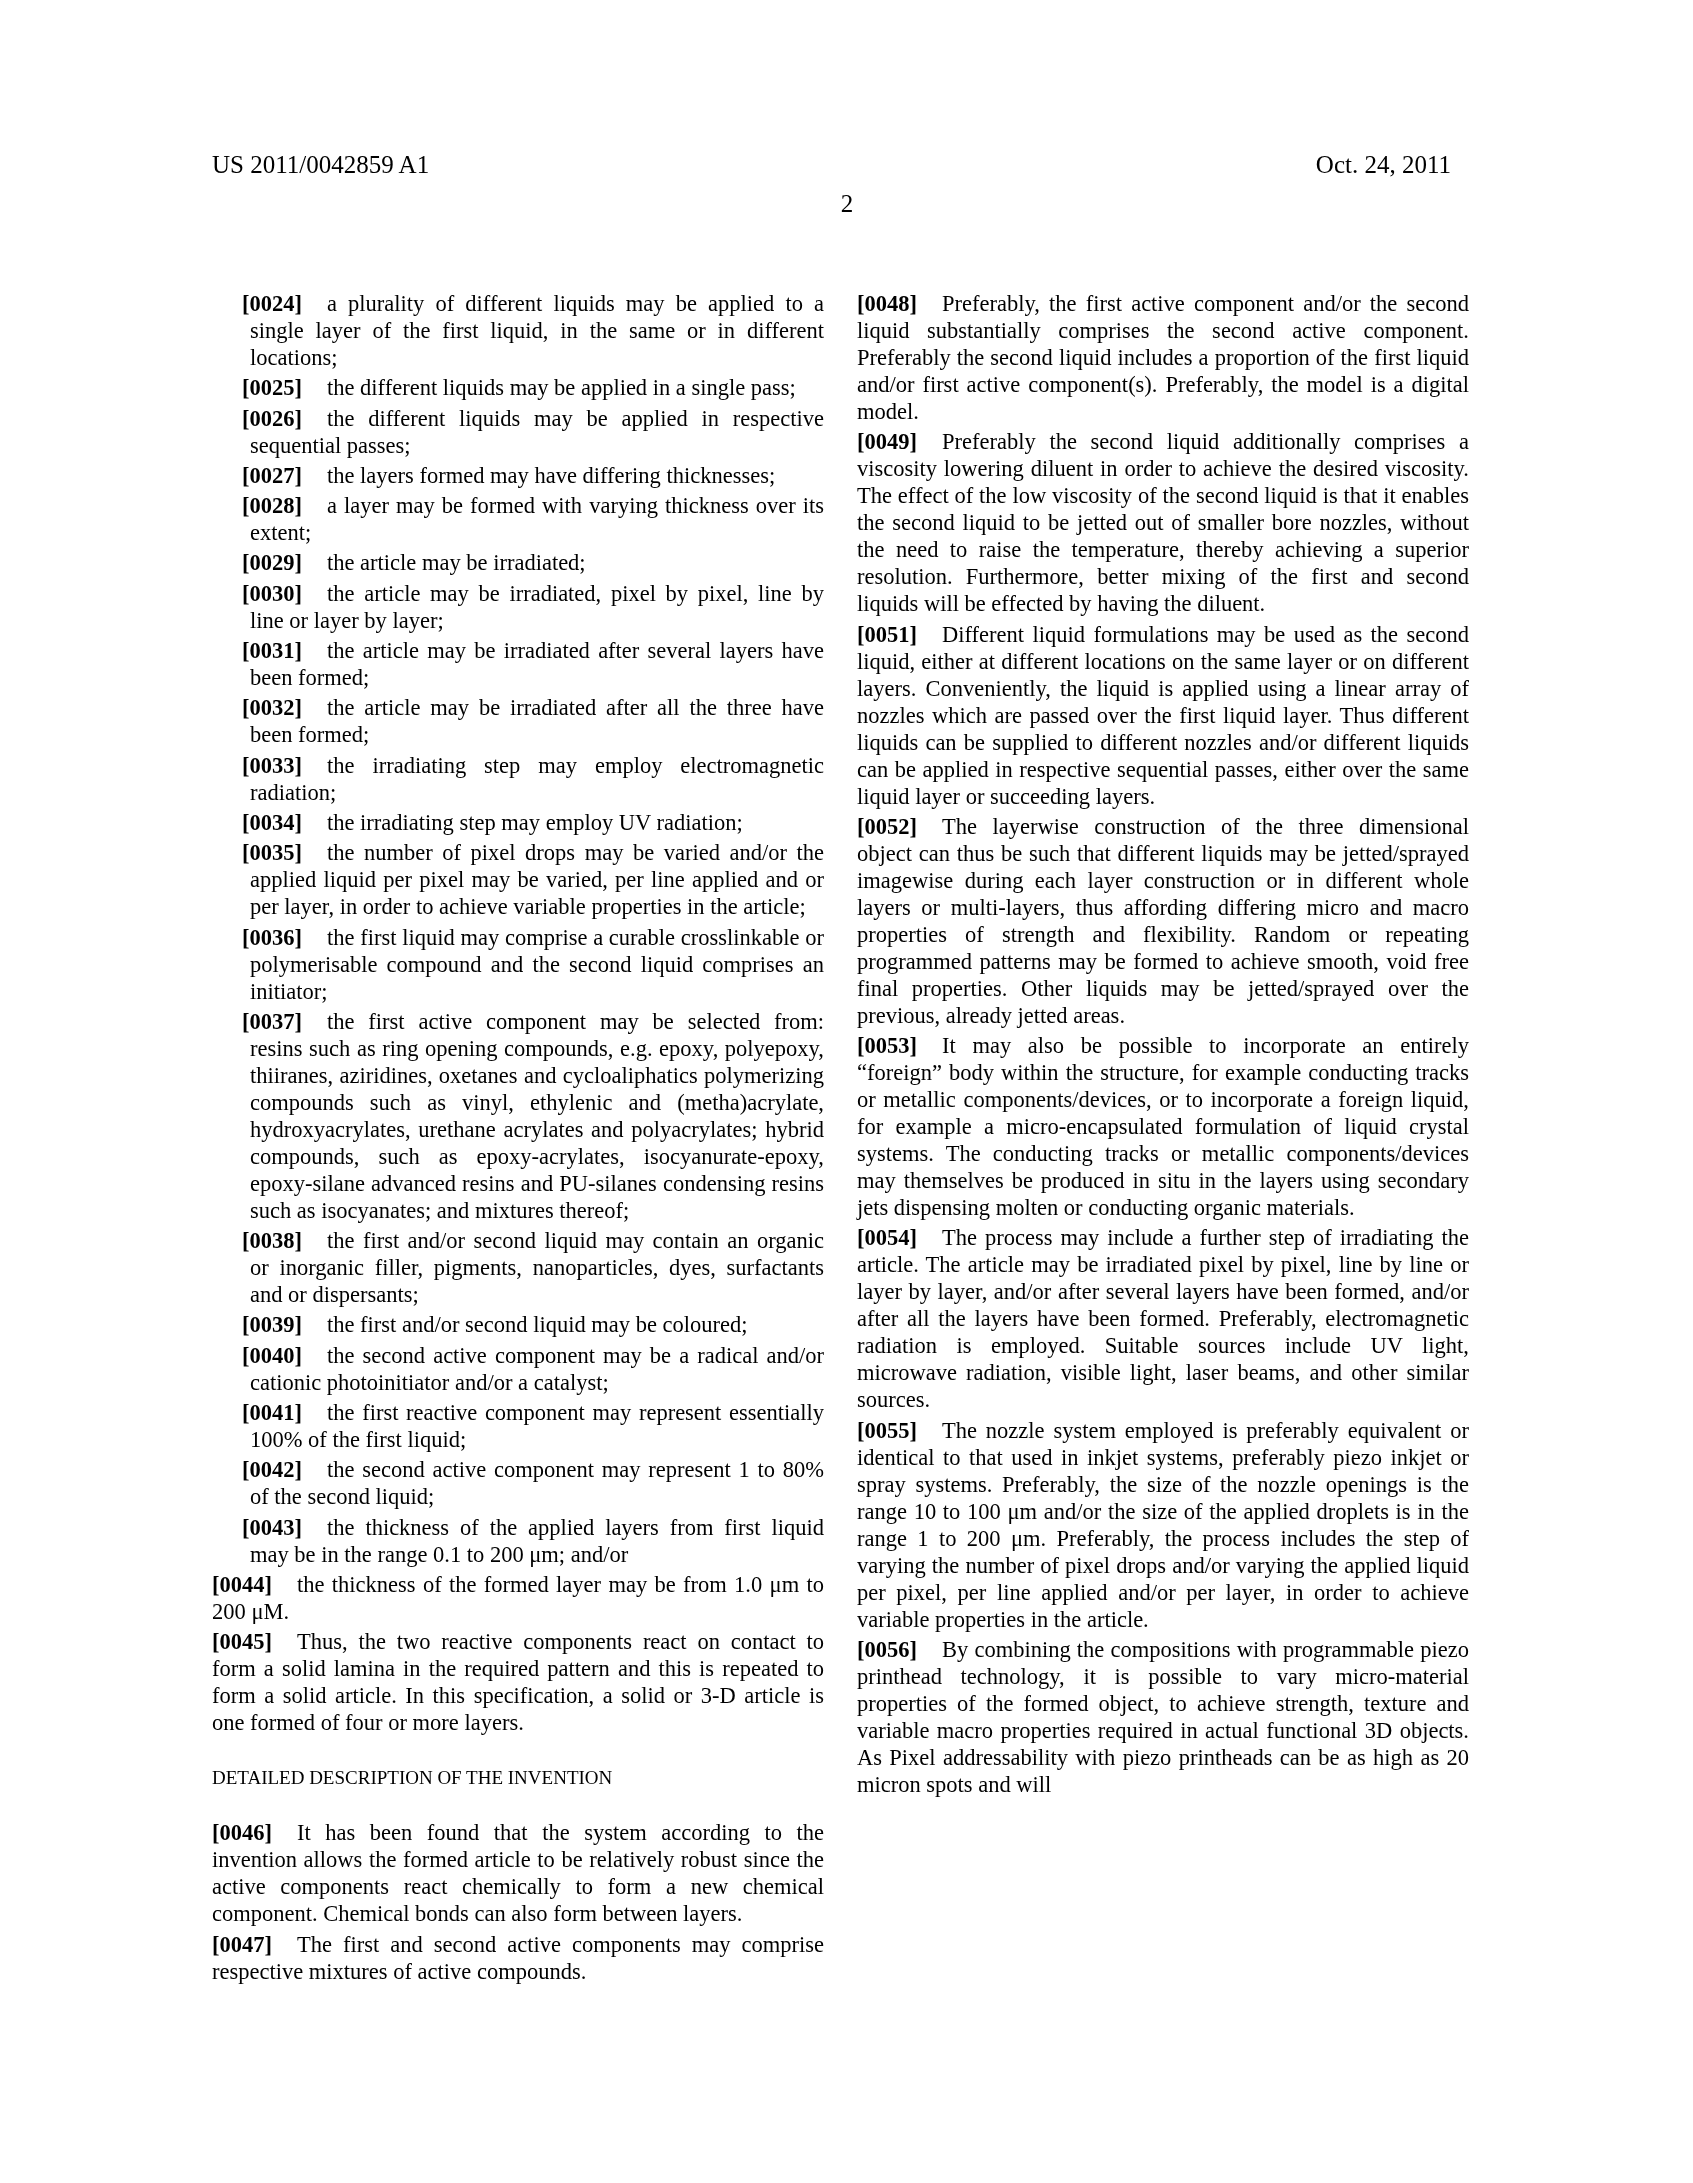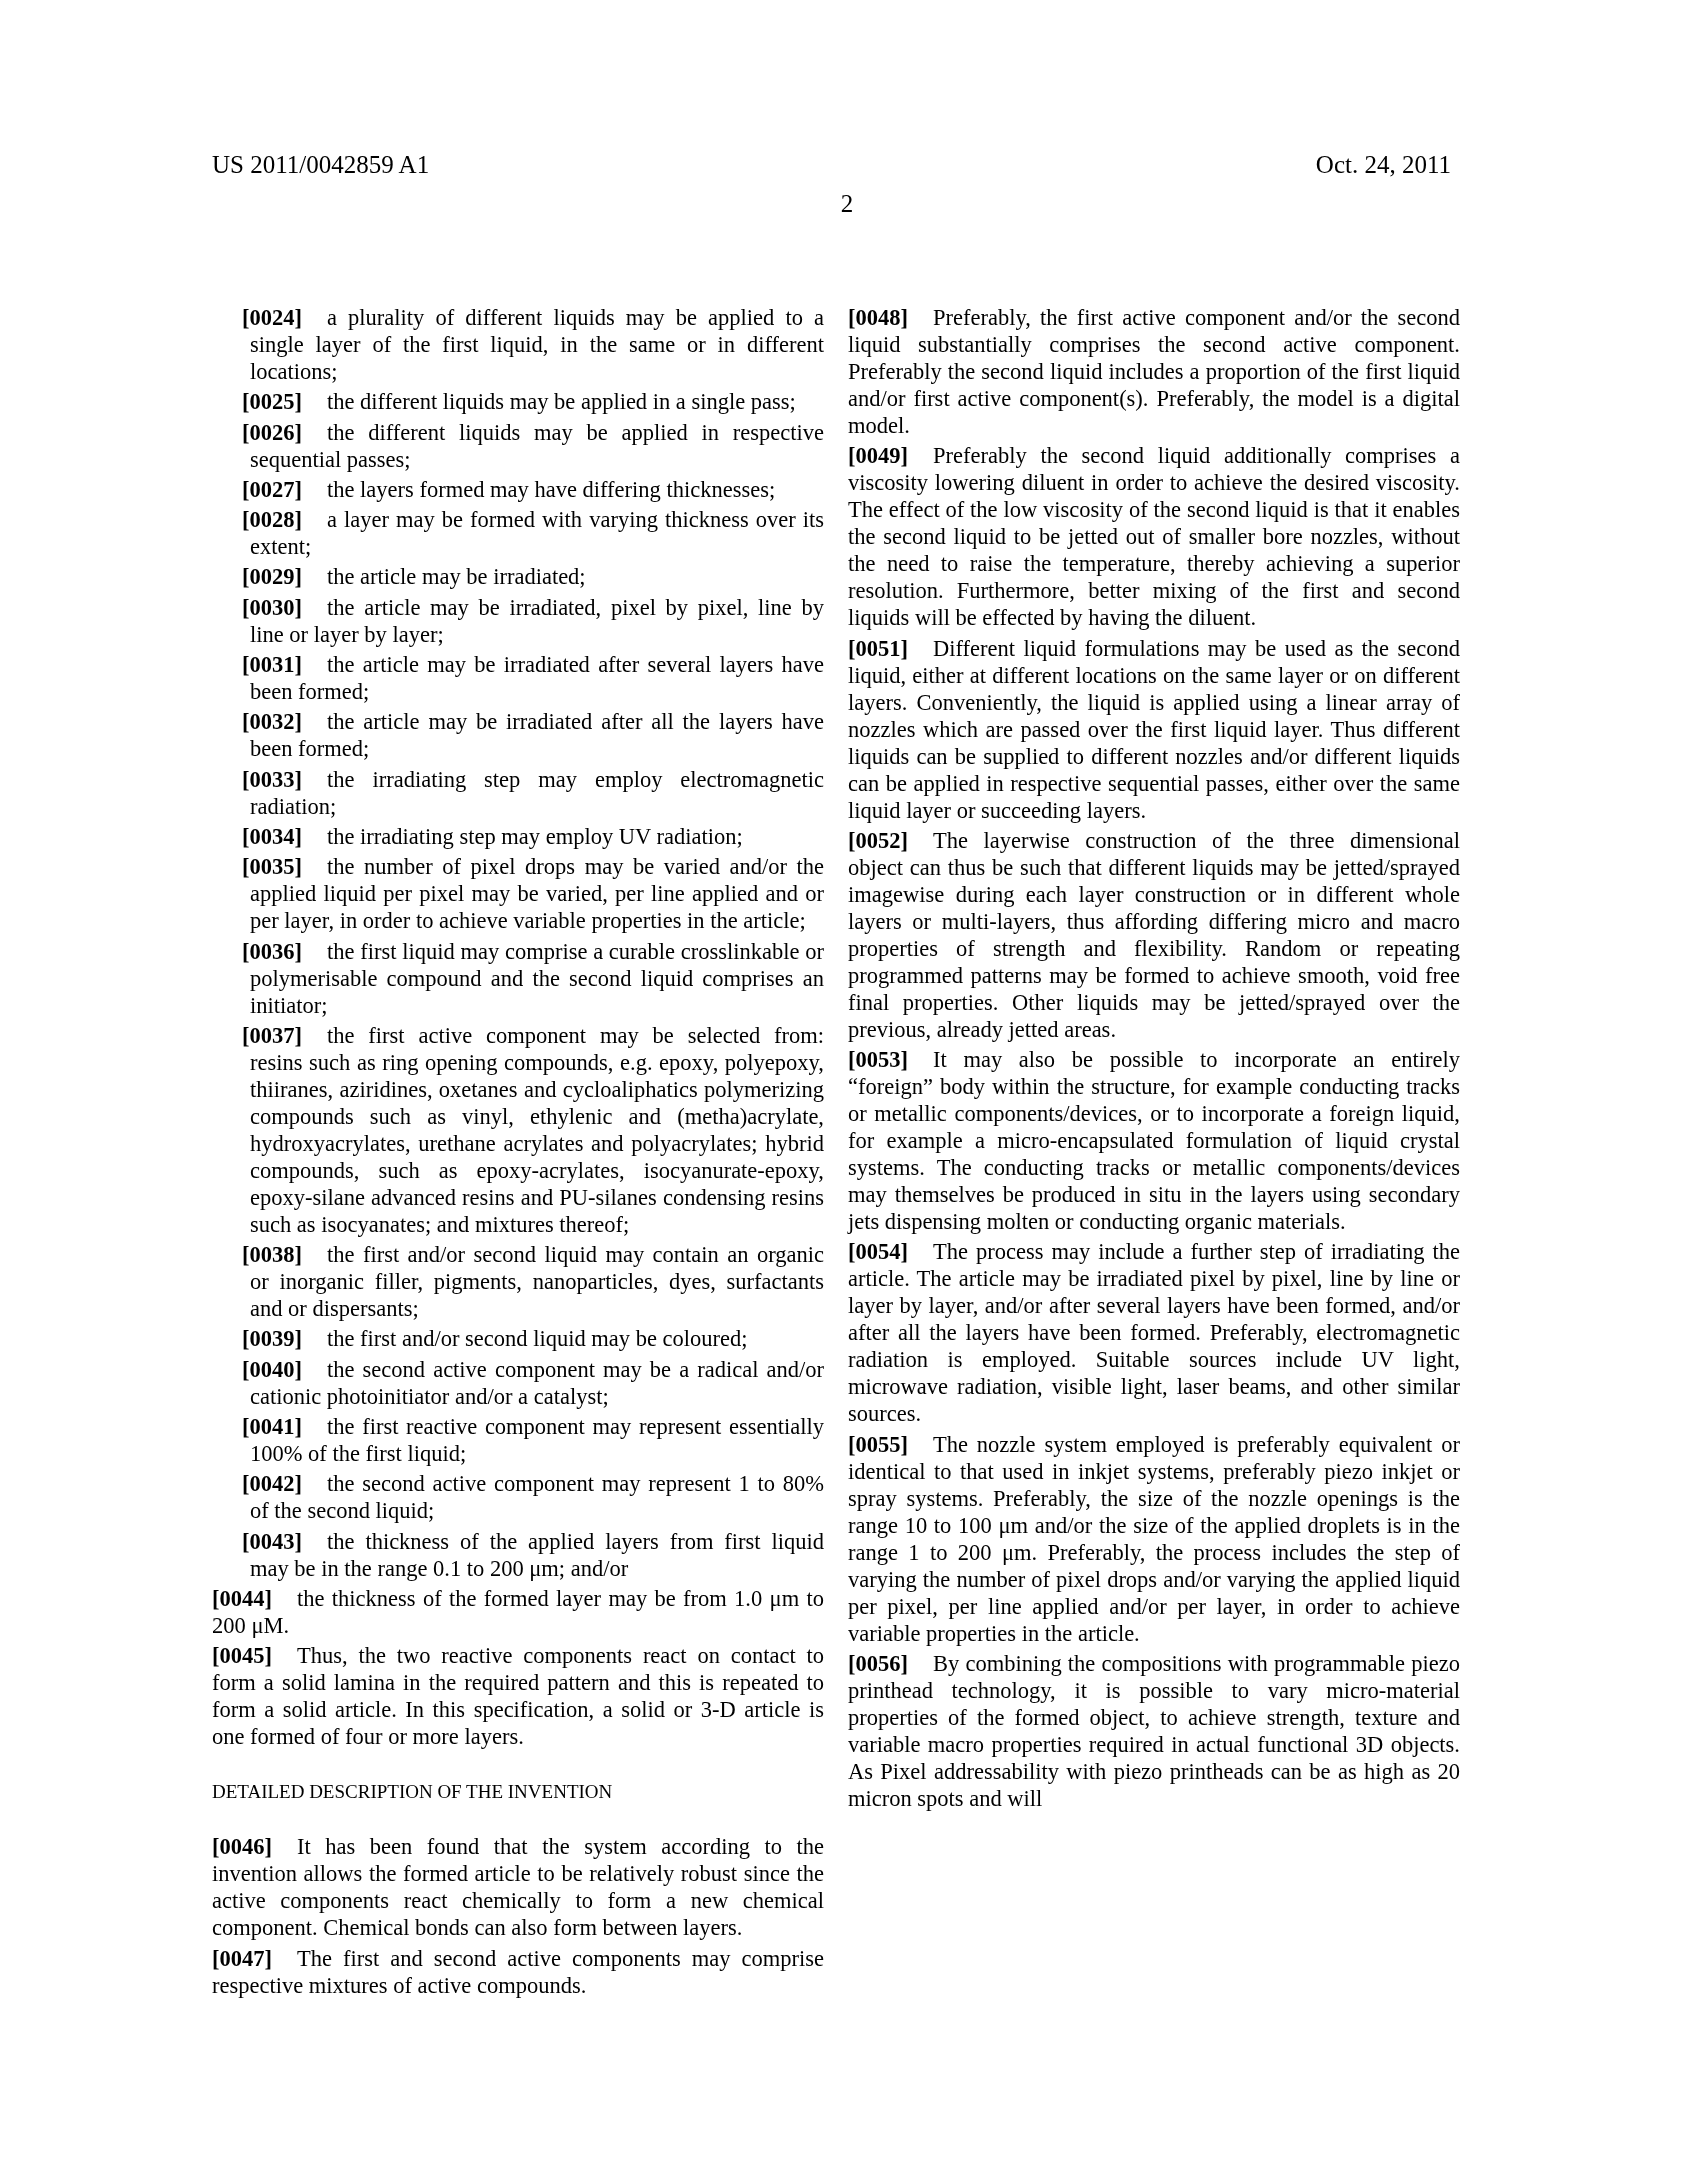--- a/index.html
+++ b/index.html
@@ -29,24 +29,24 @@
     position: absolute;
     top: 189px;
     left: 0;
     width: 1694px;
     text-align: center;
     font-size: 25px;
     line-height: 29px;
   }
   .columns {
     position: absolute;
-    top: 304px;
+    top: 290px;
     left: 212px;
     display: flex;
-    gap: 24px;
+    gap: 33px;
   }
   .col {
     width: 612px;
   }
   p.block {
     font-size: 22.5px;
     line-height: 27px;
     text-align: justify;
     margin: 0 0 3.3px 0;
   }
@@ -84,21 +84,21 @@
 <div class="columns">
   <div class="col" id="left-col">
       <p class="block list-item"><span class="tag">[0024]</span><span class="gap"></span><span>a plurality of different liquids may be applied to a single layer of the first liquid, in the same or in different locations;</span></p>
       <p class="block list-item"><span class="tag">[0025]</span><span class="gap"></span><span>the different liquids may be applied in a single pass;</span></p>
       <p class="block list-item"><span class="tag">[0026]</span><span class="gap"></span><span>the different liquids may be applied in respective sequential passes;</span></p>
       <p class="block list-item"><span class="tag">[0027]</span><span class="gap"></span><span>the layers formed may have differing thicknesses;</span></p>
       <p class="block list-item"><span class="tag">[0028]</span><span class="gap"></span><span>a layer may be formed with varying thickness over its extent;</span></p>
       <p class="block list-item"><span class="tag">[0029]</span><span class="gap"></span><span>the article may be irradiated;</span></p>
       <p class="block list-item"><span class="tag">[0030]</span><span class="gap"></span><span>the article may be irradiated, pixel by pixel, line by line or layer by layer;</span></p>
       <p class="block list-item"><span class="tag">[0031]</span><span class="gap"></span><span>the article may be irradiated after several layers have been formed;</span></p>
-      <p class="block list-item"><span class="tag">[0032]</span><span class="gap"></span><span>the article may be irradiated after all the layers have been formed;</span></p>
+      <p class="block list-item"><span class="tag">[0032]</span><span class="gap"></span><span>the article may be irradiated after all the three have been formed;</span></p>
       <p class="block list-item"><span class="tag">[0033]</span><span class="gap"></span><span>the irradiating step may employ electromagnetic radiation;</span></p>
       <p class="block list-item"><span class="tag">[0034]</span><span class="gap"></span><span>the irradiating step may employ UV radiation;</span></p>
       <p class="block list-item"><span class="tag">[0035]</span><span class="gap"></span><span>the number of pixel drops may be varied and/or the applied liquid per pixel may be varied, per line applied and or per layer, in order to achieve variable properties in the article;</span></p>
       <p class="block list-item"><span class="tag">[0036]</span><span class="gap"></span><span>the first liquid may comprise a curable crosslinkable or polymerisable compound and the second liquid comprises an initiator;</span></p>
       <p class="block list-item"><span class="tag">[0037]</span><span class="gap"></span><span>the first active component may be selected from: resins such as ring opening compounds, e.g. epoxy, polyepoxy, thiiranes, aziridines, oxetanes and cycloaliphatics polymerizing compounds such as vinyl, ethylenic and (metha)acrylate, hydroxyacrylates, urethane acrylates and polyacrylates; hybrid compounds, such as epoxy-acrylates, isocyanurate-epoxy, epoxy-silane advanced resins and PU-silanes condensing resins such as isocyanates; and mixtures thereof;</span></p>
       <p class="block list-item"><span class="tag">[0038]</span><span class="gap"></span><span>the first and/or second liquid may contain an organic or inorganic filler, pigments, nanoparticles, dyes, surfactants and or dispersants;</span></p>
       <p class="block list-item"><span class="tag">[0039]</span><span class="gap"></span><span>the first and/or second liquid may be coloured;</span></p>
       <p class="block list-item"><span class="tag">[0040]</span><span class="gap"></span><span>the second active component may be a radical and/or cationic photoinitiator and/or a catalyst;</span></p>
       <p class="block list-item"><span class="tag">[0041]</span><span class="gap"></span><span>the first reactive component may represent essentially 100% of the first liquid;</span></p>
       <p class="block list-item"><span class="tag">[0042]</span><span class="gap"></span><span>the second active component may represent 1 to 80% of the second liquid;</span></p>

